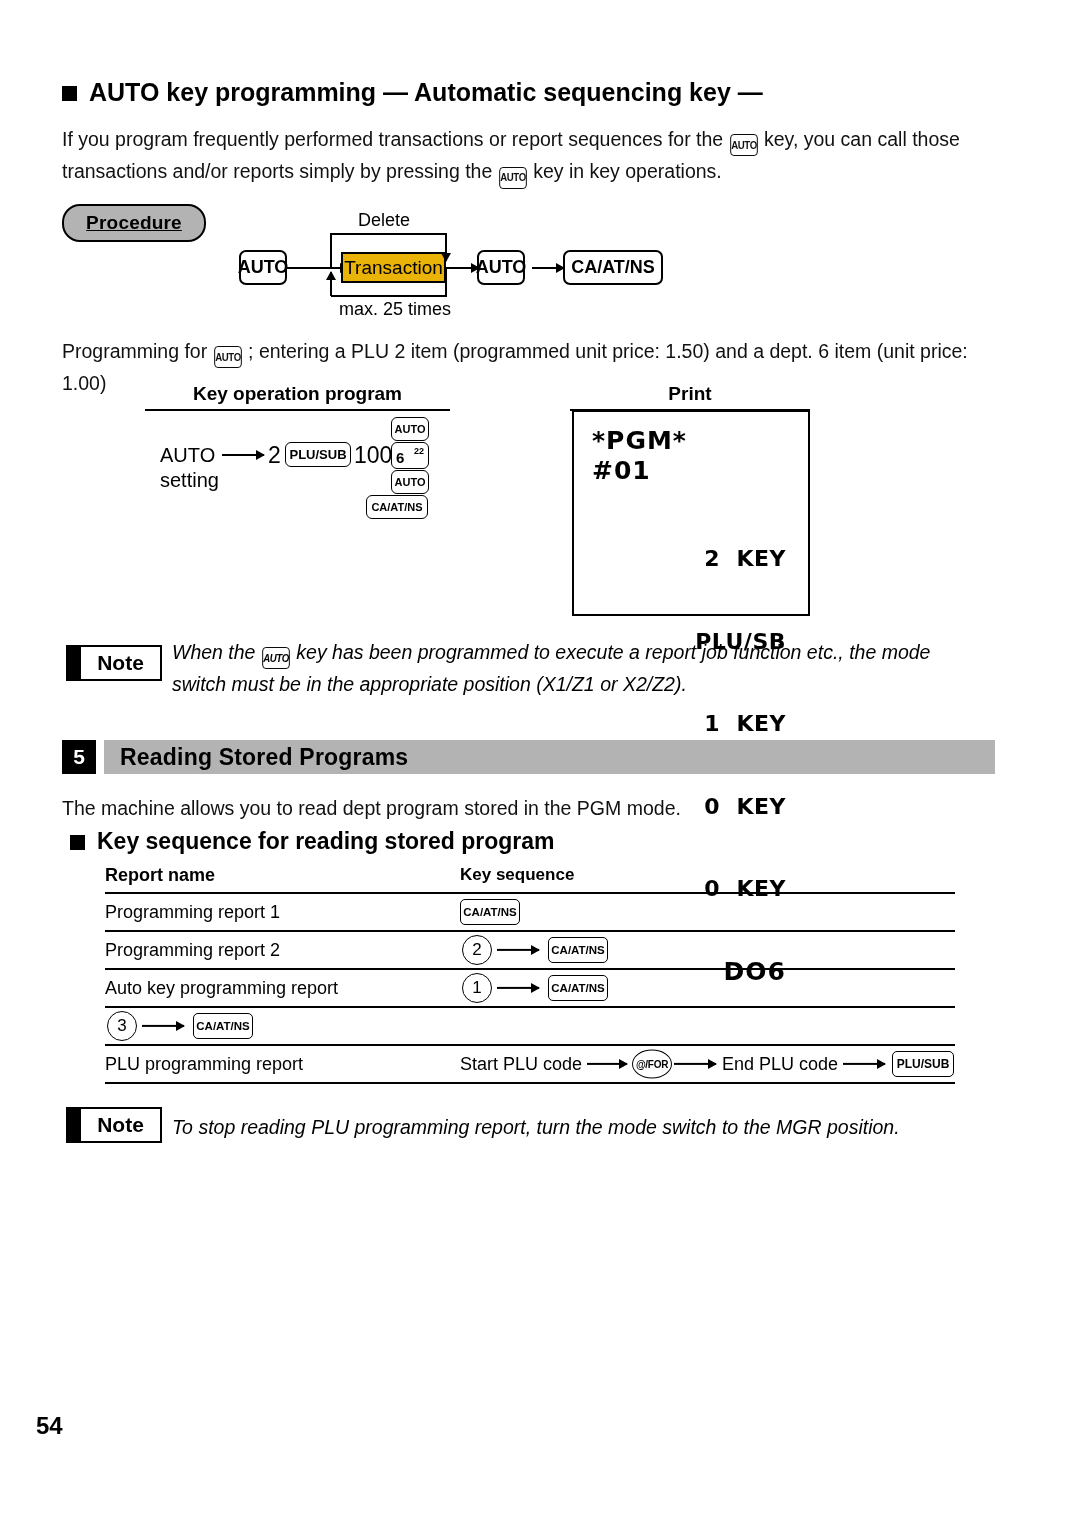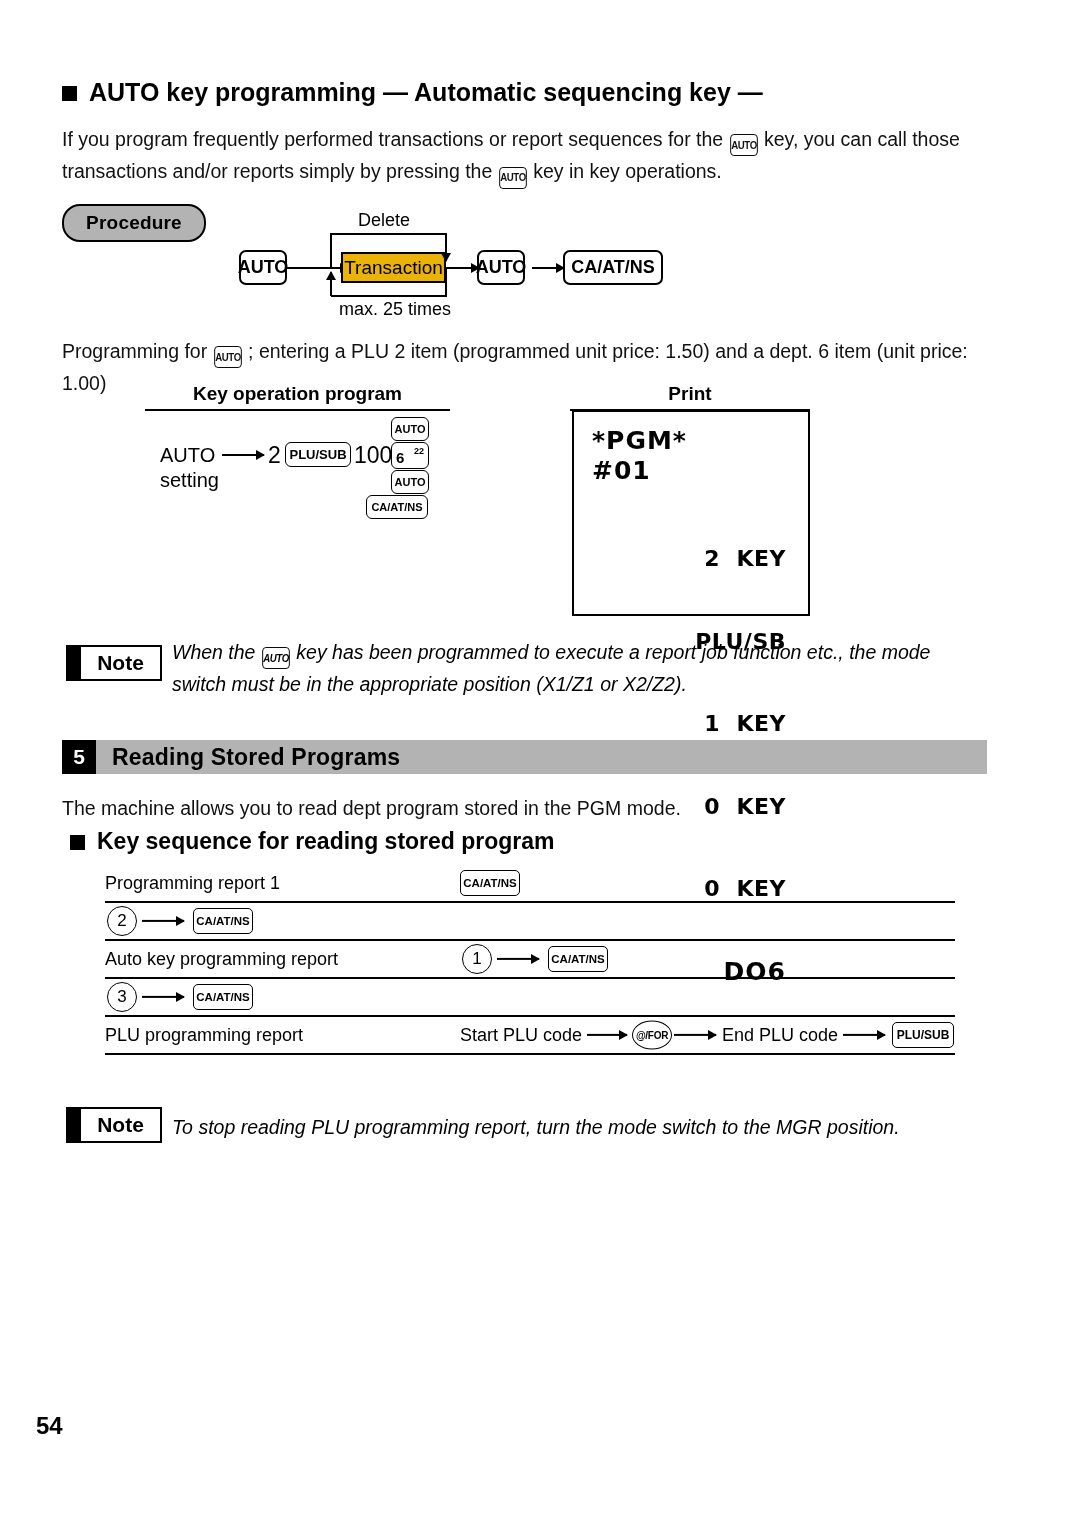--- a/index.html
+++ b/index.html
@@ -67,20 +67,21 @@
     position: absolute;
     left: 62px; top: 204px;
     width: 140px; height: 34px;
     background: #b3b3b3;
     border: 2px solid #000;
     border-radius: 18px;
     display: flex; align-items: center; justify-content: center;
     font-weight: bold;
     font-size: 19px;
     letter-spacing: 0.2px;
+    text-decoration: underline;
   }
 
   
   .dkey {
     position: absolute;
     border: 2.2px solid #000;
     border-radius: 7px;
     background: #fff;
     display: flex; align-items: center; justify-content: center;
     font-weight: bold;
@@ -452,43 +453,50 @@
 </div>
 <div class="note-body" style="left:172px; top:637px; width:810px;">
   <span>When the</span>
   <span class="keycap inline-auto">AUTO</span>
   <span>key has been programmed to execute a report job function etc., the mode switch must be in the appropriate position (X1/Z1 or X2/Z2).</span>
 </div>
 
 <div class="sec-num" style="left:62px; top:740px;">
   <span>5</span>
 </div>
-<div class="sec-bar" style="left:96px; top:740px; width:891px;">
+<div class="sec-bar" style="left:104px; top:740px; width:891px;">
   <span>Reading Stored Programs</span>
 </div>
 
 <div class="para" style="left:62px; top:793px; width:900px;">The machine allows you to read dept program stored in the PGM mode.</div>
 
 <div class="sq-head" style="left:62px; top:828px; font-size:23px;margin-left:8px;">
   <span class="sq-bullet"></span>
   <span>Key sequence for reading stored program</span>
 </div>
 
 <div class="ks-table">
+  <div class="ks-head">
+    <div class="ks-c1">Report name</div>
+    <div class="ks-c2">
+      <span>Key sequence</span>
+    </div>
+  </div>
 
   <div class="ks-row">
     <div class="ks-c1">Programming report 1</div>
     <div class="ks-c2">
       <div class="kcap-box" style="left:0px; width:60px; height:26px; font-size:11.5px;">
         <span>CA/AT/NS</span>
       </div>
     </div>
   </div>
 
   <div class="ks-row">
+    <div class="ks-c1">Programming report 2</div>
     <div class="ks-c2">
       <div class="kcirc" style="left:2px;">
         <span>2</span>
       </div>
       <div class="ks-arrow" style="left:37px; width:42px;"></div>
       <div class="kcap-box" style="left:88px; width:60px; height:26px; font-size:11.5px;">
         <span>CA/AT/NS</span>
       </div>
     </div>
   </div>

